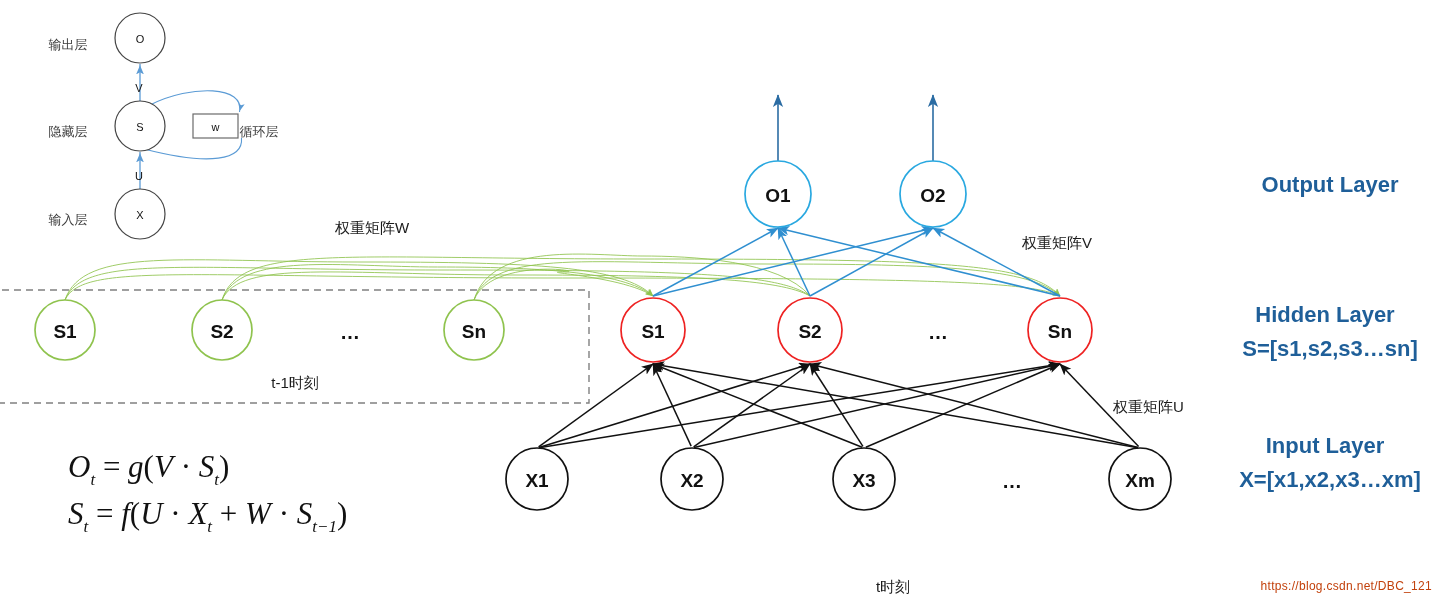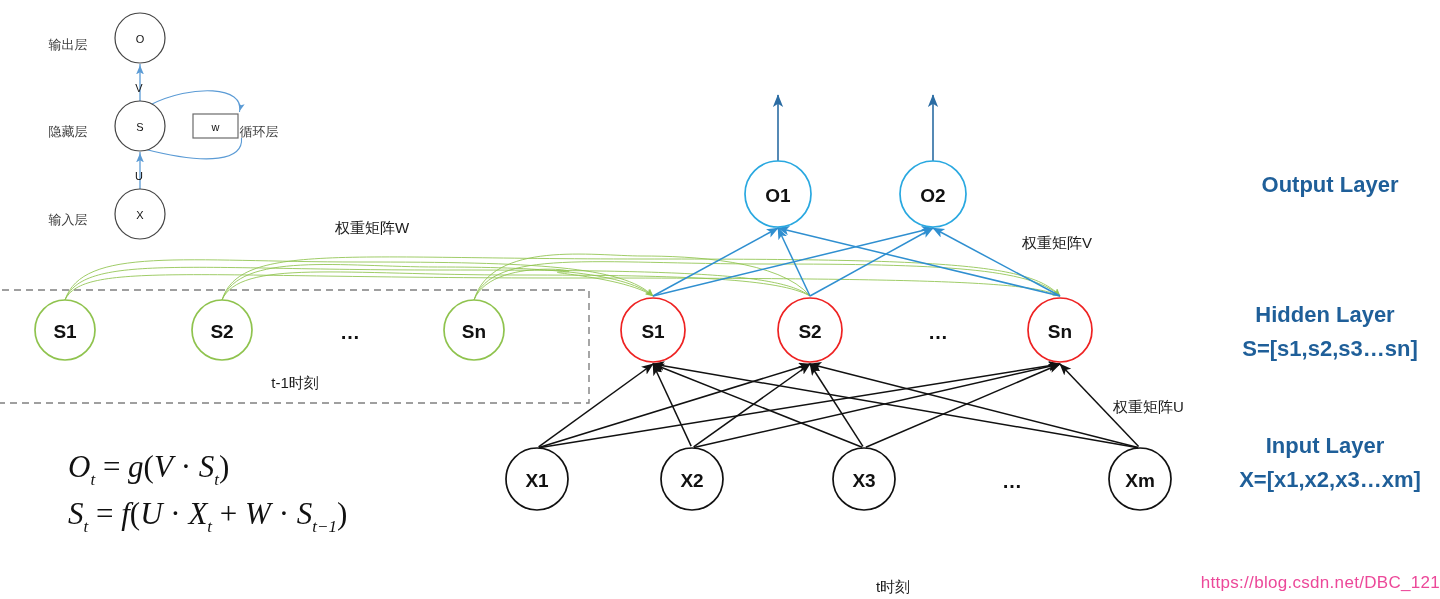--- a/index.html
+++ b/index.html
@@ -17,21 +17,21 @@
   .dots{font-family:"Liberation Sans",sans-serif;font-weight:bold;font-size:20px;
         text-anchor:middle;dominant-baseline:central;fill:#111;}
 
   .side-title{font-family:"Liberation Sans",sans-serif;font-weight:bold;
               font-size:22px;fill:#1f5f99;text-anchor:middle;}
 
   .formula{font-family:"Liberation Serif",serif;font-style:italic;font-size:31px;fill:#111;}
   .formula .sub{font-size:17px;}
   .formula .op{font-style:normal;}
 
-  .watermark{position:absolute;right:0;bottom:6px;color:#ec4899;font-size:17px;
+  .watermark{position:absolute;right:8px;bottom:6px;color:#c2410c;font-size:12px;
              font-family:"Liberation Sans",sans-serif;letter-spacing:.3px;}
 </style>
 </head>
 <body>
 
 <div id="stage">
   <svg id="scene" viewBox="0 0 1440 599">
     <defs>
       <marker id="ah-black" markerWidth="9" markerHeight="9" refX="7.5" refY="3.2" orient="auto" markerUnits="strokeWidth">
         <path d="M0,0 L8,3.2 L0,6.4 L2,3.2 z" fill="#111"></path>

